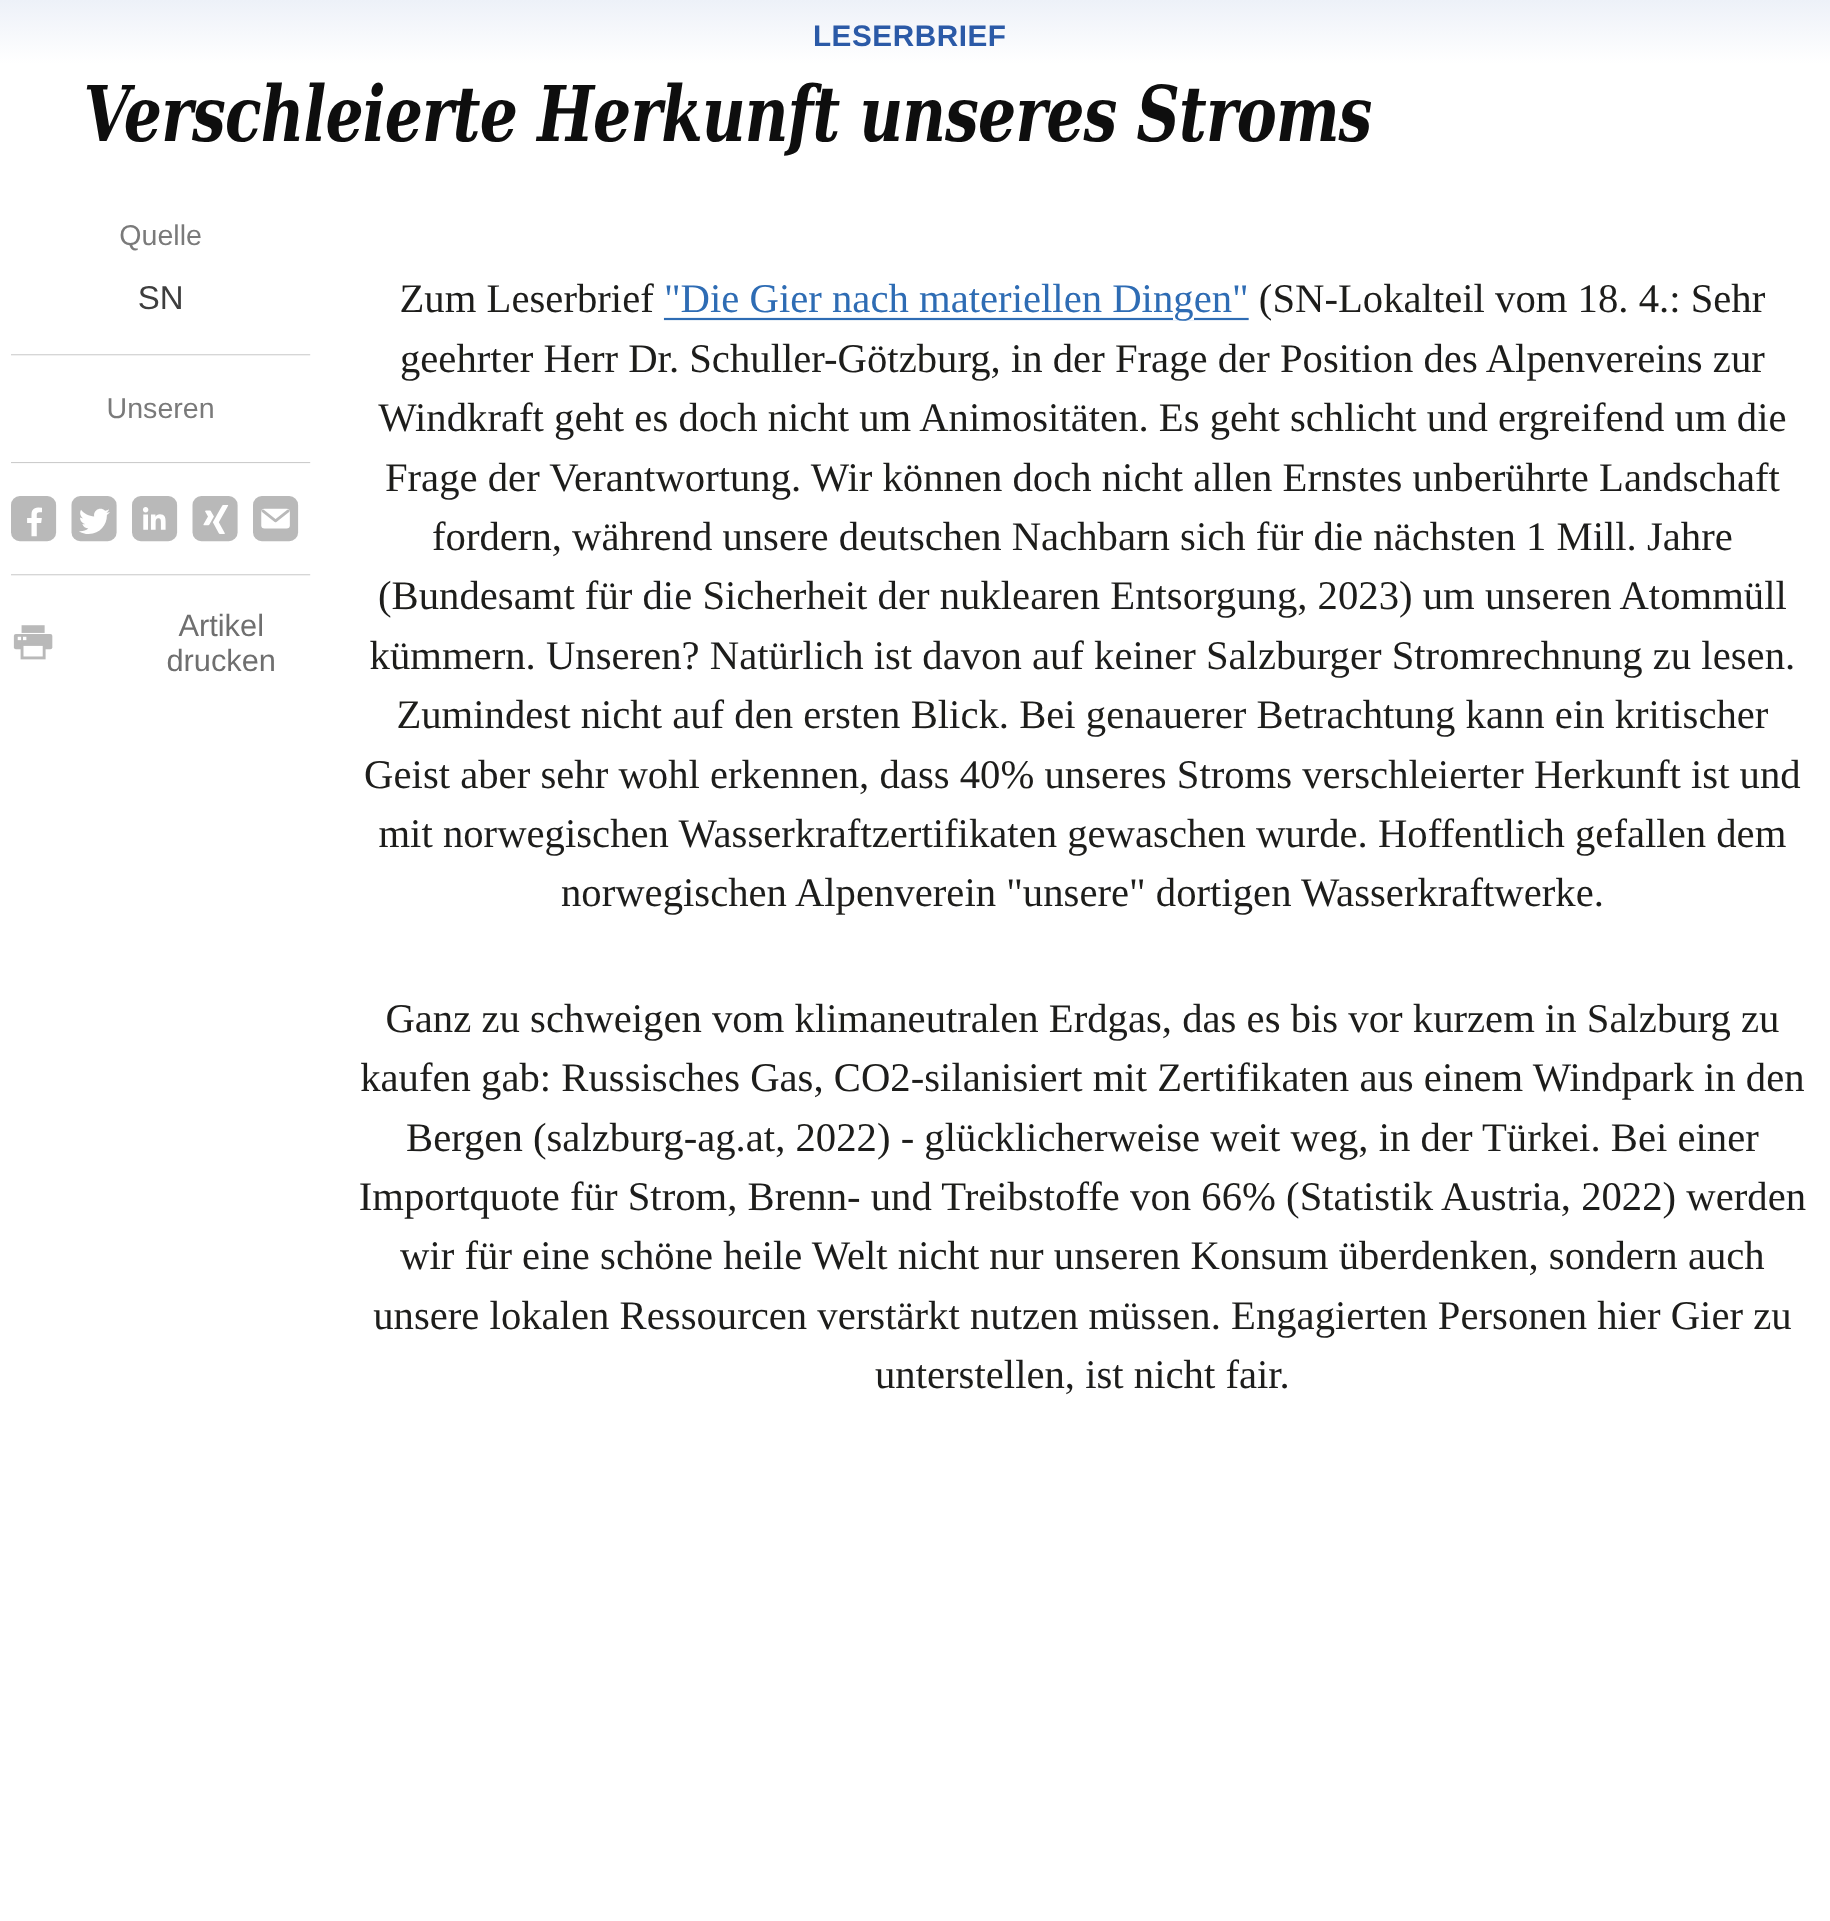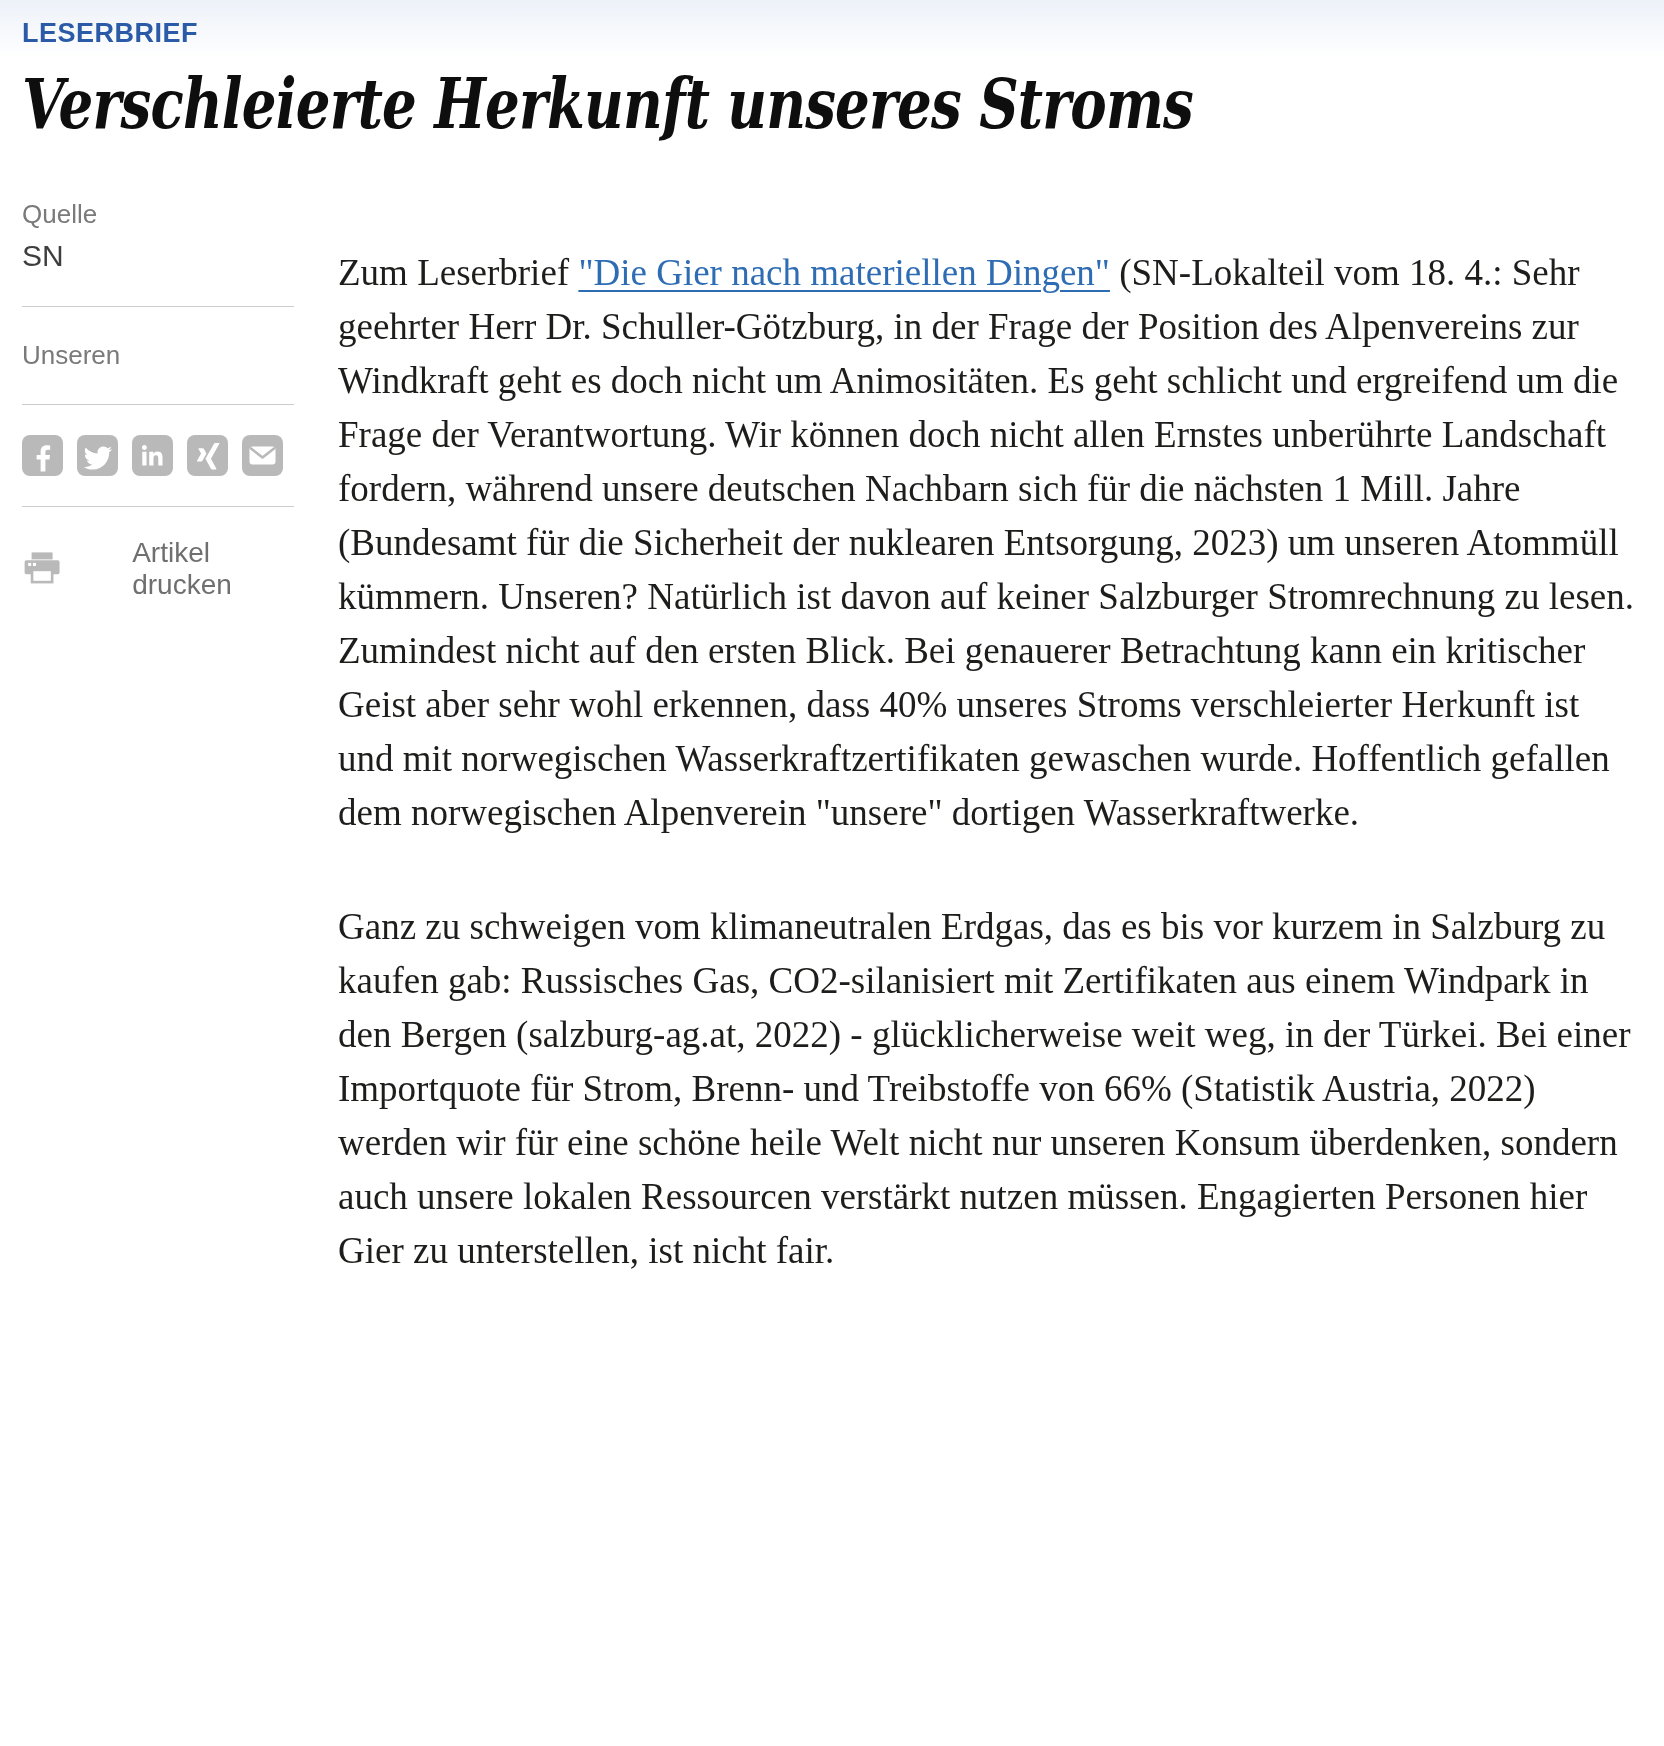--- a/index.html
+++ b/index.html
@@ -16,42 +16,42 @@
   html,body{background:#ffffff;}
   body{
     width:1664px;height:1746px;overflow:hidden;position:relative;
     font-family:"Liberation Sans","DejaVu Sans",sans-serif;
   }
   .top-fade{
     position:absolute;top:0;left:0;width:100%;height:58px;
     background:linear-gradient(to bottom,var(--top-fade),#ffffff);
     z-index:0;pointer-events:none;
   }
-  .page{position:relative;z-index:1;padding:0 20px 0 22px;}
+  .page{position:relative;z-index:1;padding:0 20px 0 10px;text-align:center;}
   .kicker{
     padding-top:18px;
     font-size:27px;font-weight:700;letter-spacing:.5px;
     color:var(--kicker-blue);
   }
   .headline{
     margin-top:14px;
     font-family:"DejaVu Serif","Liberation Serif",serif;
     font-style:italic;font-weight:700;
     font-size:70px;line-height:1.18;letter-spacing:-1px;
     color:#0e0e0e;white-space:nowrap;
     display:inline-block;transform:scaleX(0.78);transform-origin:left center;
   }
   .content{
     margin-top:50px;
     display:grid;grid-template-columns:272px 1fr;column-gap:44px;
   }
   
   .sidebar{font-size:30px;color:var(--sidebar-value);}
   .meta-label{font-size:26px;color:var(--sidebar-label);line-height:1.4;}
-  .meta-value{font-size:30px;color:var(--sidebar-value);line-height:1.35;margin-top:4px;}
+  .meta-value{font-size:30px;color:var(--sidebar-value);line-height:1.35;margin-top:20px;}
   .divider{border:0;border-top:1px solid var(--divider);margin:30px 0;}
   .share-row{display:flex;gap:14px;align-items:center;}
   .share-tile{
     width:41px;height:41px;border-radius:8px;background:var(--icon-gray);
     display:flex;align-items:center;justify-content:center;overflow:hidden;
     text-decoration:none;cursor:pointer;
   }
   .share-tile svg{display:block;}
   .print-row{display:flex;align-items:center;gap:22px;cursor:pointer;}
   .print-label{font-size:28px;color:#6f6f6f;margin-left:48px;}

